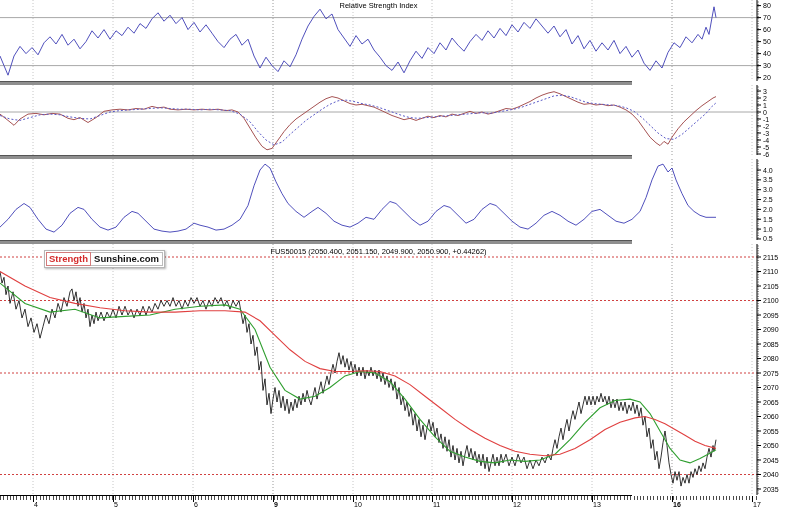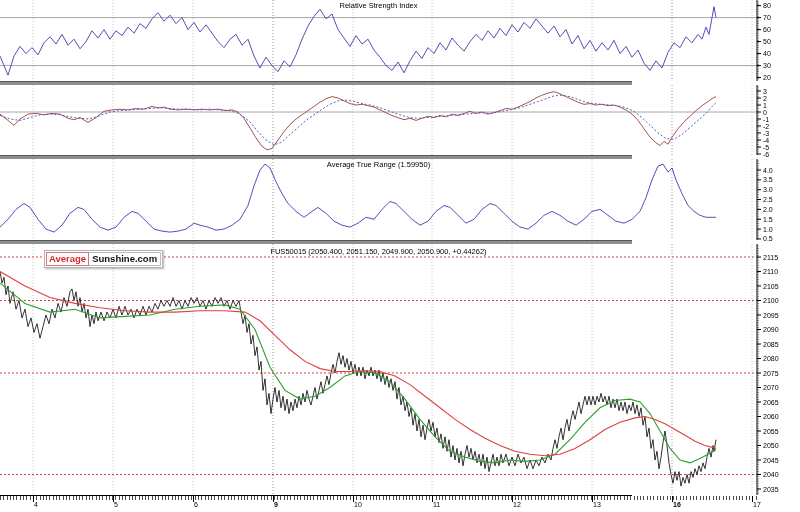--- a/index.html
+++ b/index.html
@@ -158,21 +158,20 @@
         <line x1="757" x2="761" y1="62" y2="62" stroke="#000" stroke-width="1"></line>
         <text x="763" y="64.5" font-size="7" fill="#000" font-family="&quot;Liberation Sans&quot;,sans-serif">-5</text>
         <line x1="757" x2="761" y1="69" y2="69" stroke="#000" stroke-width="1"></line>
         <text x="763" y="71.5" font-size="7" fill="#000" font-family="&quot;Liberation Sans&quot;,sans-serif">-6</text>
       </svg>
   </section>
 
   <div class="sep"></div>
 
   <section class="panel" id="panel-atr">
-    <div class="panel-title">Average True Range (1.59950)</div>
     <svg id="svg-atr" width="800" height="81">
         <line x1="33" x2="33" y1="0" y2="81" stroke="#c6c6c6" stroke-width="1" stroke-dasharray="1 2"></line>
         <line x1="113" x2="113" y1="0" y2="81" stroke="#c6c6c6" stroke-width="1" stroke-dasharray="1 2"></line>
         <line x1="193" x2="193" y1="0" y2="81" stroke="#c6c6c6" stroke-width="1" stroke-dasharray="1 2"></line>
         <line x1="273" x2="273" y1="0" y2="81" stroke="#9a9a9a" stroke-width="1" stroke-dasharray="1 2"></line>
         <line x1="353" x2="353" y1="0" y2="81" stroke="#c6c6c6" stroke-width="1" stroke-dasharray="1 2"></line>
         <line x1="432" x2="432" y1="0" y2="81" stroke="#c6c6c6" stroke-width="1" stroke-dasharray="1 2"></line>
         <line x1="512" x2="512" y1="0" y2="81" stroke="#c6c6c6" stroke-width="1" stroke-dasharray="1 2"></line>
         <line x1="592" x2="592" y1="0" y2="81" stroke="#c6c6c6" stroke-width="1" stroke-dasharray="1 2"></line>
         <line x1="672" x2="672" y1="0" y2="81" stroke="#9a9a9a" stroke-width="1" stroke-dasharray="1 2"></line>
@@ -229,21 +228,21 @@
         <line x1="757" x2="761" y1="79.95" y2="79.95" stroke="#000" stroke-width="1"></line>
         <text x="763" y="82.45" font-size="7" fill="#000" font-family="&quot;Liberation Sans&quot;,sans-serif">0.5</text>
       </svg>
   </section>
 
   <div class="sep"></div>
 
   <section class="panel" id="panel-price">
     <div class="panel-title">FUS50015 (2050.400, 2051.150, 2049.900, 2050.900, +0.44262)</div>
     <div class="logo">
-      <span class="lr">Average</span>
+      <span class="lr">Strength</span>
         <span class="lb">Sunshine.com</span>
     </div>
     <svg id="svg-price" width="800" height="251">
         <line x1="33" x2="33" y1="0" y2="251" stroke="#c6c6c6" stroke-width="1" stroke-dasharray="1 2"></line>
         <line x1="113" x2="113" y1="0" y2="251" stroke="#c6c6c6" stroke-width="1" stroke-dasharray="1 2"></line>
         <line x1="193" x2="193" y1="0" y2="251" stroke="#c6c6c6" stroke-width="1" stroke-dasharray="1 2"></line>
         <line x1="273" x2="273" y1="0" y2="251" stroke="#9a9a9a" stroke-width="1" stroke-dasharray="1 2"></line>
         <line x1="353" x2="353" y1="0" y2="251" stroke="#c6c6c6" stroke-width="1" stroke-dasharray="1 2"></line>
         <line x1="432" x2="432" y1="0" y2="251" stroke="#c6c6c6" stroke-width="1" stroke-dasharray="1 2"></line>
         <line x1="512" x2="512" y1="0" y2="251" stroke="#c6c6c6" stroke-width="1" stroke-dasharray="1 2"></line>

